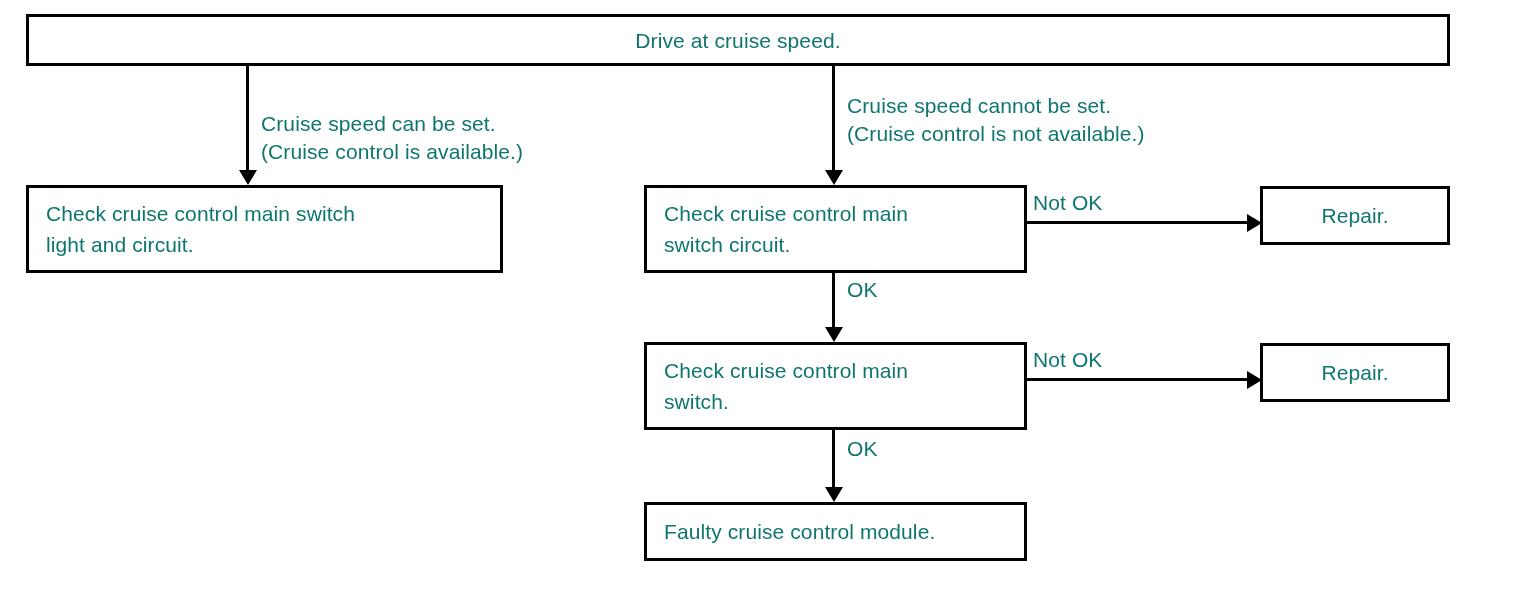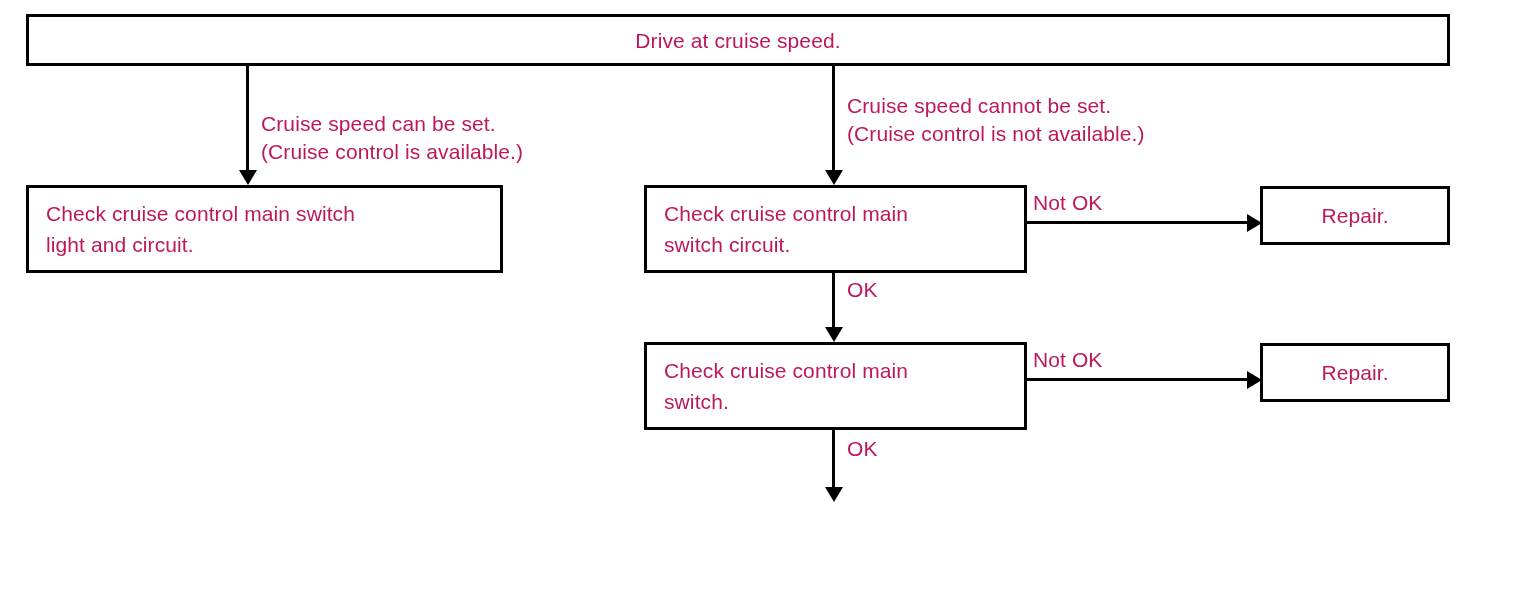--- a/index.html
+++ b/index.html
@@ -6,21 +6,21 @@
     margin: 0;
     padding: 0;
     background: #ffffff;
   }
   #canvas {
     position: relative;
     width: 1520px;
     height: 604px;
     background: #ffffff;
     font-family: "Liberation Sans", sans-serif;
-    color: #be185d;
+    color: #0f766e;
     overflow: hidden;
   }
   .box {
     position: absolute;
     border: 3px solid #000000;
     background: #ffffff;
     box-sizing: border-box;
     display: flex;
     align-items: center;
   }
@@ -119,14 +119,17 @@
   <div class="edge-label" style="left:1033px; top:346px;">Not OK</div>
 
   <div class="box align-center" style="left:1260px; top:343px; width:190px; height:59px;">
     <span class="box-text">Repair.</span>
   </div>
 
   <div class="vline" style="left:832px; top:430px; height:62px;"></div>
   <div class="arrow-down" style="left:825px; top:487px;"></div>
   <div class="edge-label" style="left:847px; top:435px;">OK</div>
 
+  <div class="box align-left" style="left:644px; top:502px; width:383px; height:59px;">
+    <span class="box-text">Faulty cruise control module.</span>
+  </div>
 
 </div>
 
 </body></html>

